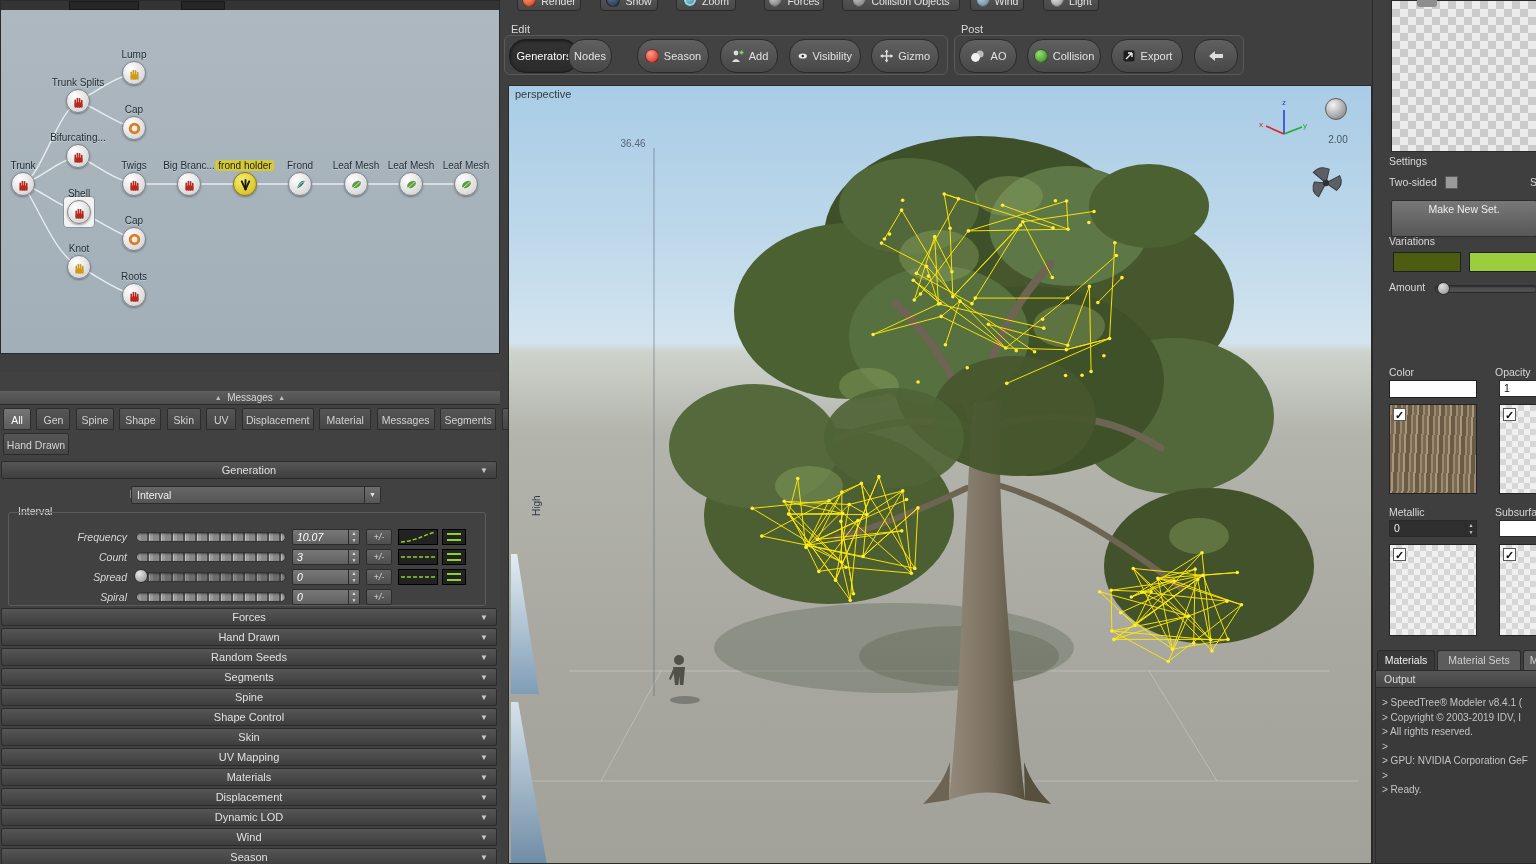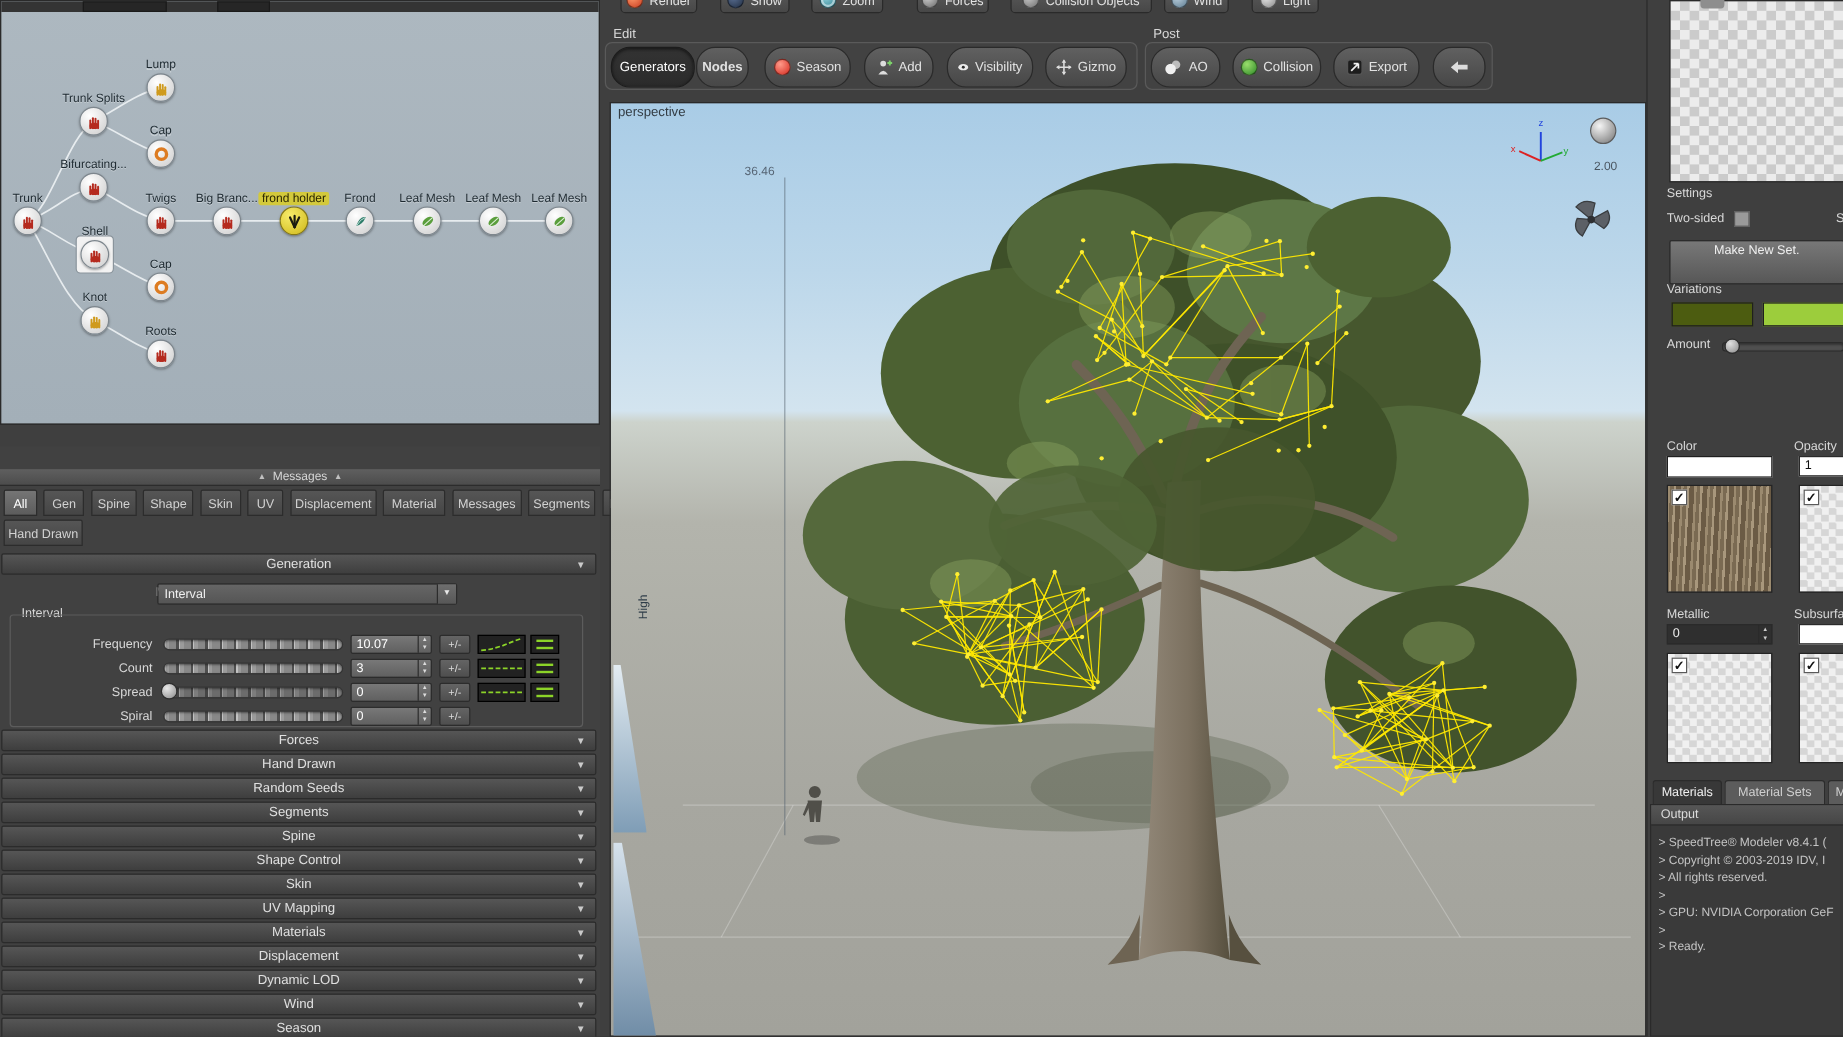--- a/index.html
+++ b/index.html
@@ -44,21 +44,21 @@
     background:linear-gradient(#565656,#3e3e3e); border:1px solid #2b2b2b; border-radius:2px;
     color:#e0e0e0; font-size:11px; text-align:center; line-height:17px; }
   .sec-tri { position:absolute; right:8px; top:0; font-size:8px; color:#cacaca; line-height:17px; }
   #mode-row { position:absolute; left:0; top:114px; width:100%; height:18px; }
   .plabel { position:absolute; text-align:right; font-size:10.5px; color:#d8d8d8; }
   #mode-dd { position:absolute; left:131px; top:0; width:250px; height:18px; background:linear-gradient(#666,#555);
     border:1px solid #2c2c2c; border-radius:2px; color:#f0f0f0; font-size:10.5px; line-height:16px; padding-left:5px; }
   #mode-dd .dd-arrow { position:absolute; right:0; top:0; width:16px; height:16px; border-left:1px solid #2c2c2c;
     background:linear-gradient(#6e6e6e,#575757); text-align:center; font-size:7px; color:#e8e8e8; line-height:16px; }
   #interval-group { position:absolute; left:8px; top:140px; width:478px; height:94px;
-    border:1px solid #5c5c5c; border-radius:3px; overflow:hidden; }
+    border:1px solid #5c5c5c; border-radius:3px; overflow:hidden;font-style:italic; }
   #interval-legend { position:absolute; left:14px; top:133px; font-size:10.5px; color:#d8d8d8; background:#414141; padding:0 4px; }
   .prow { position:absolute; left:0; width:478px; height:16px; }
   .prow .plabel { left:0; top:2px; width:118px; }
   .seg-track { position:absolute; left:127px; top:3px; width:150px; height:10px; border-radius:5px; border:1px solid #343434;
     background:repeating-linear-gradient(90deg,#c2c2c2 0 1px,#9b9b9b 1px 4px,#888 4px 10px,#4f4f4f 10px 12px);
     box-shadow:inset 0 1px 2px rgba(0,0,0,.5); }
   .seg-track.dim { background:repeating-linear-gradient(90deg,#9a9a9a 0 1px,#7d7d7d 1px 4px,#6c6c6c 4px 10px,#454545 10px 12px); }
   .knob { position:absolute; left:125px; top:0; width:14px; height:14px; border-radius:50%;
     background:radial-gradient(circle at 35% 30%,#e8e8e8,#8a8a8a); border:1px solid #2e2e2e; }
   .valbox { position:absolute; left:283px; top:0; width:68px; height:16px; background:linear-gradient(#787878,#606060);
@@ -506,21 +506,21 @@
       </div>
 
     <span class="tb-label" style="left:11px;top:23px;">Edit</span>
     <span class="tb-label" style="left:461px;top:23px;">Post</span>
     <div class="tb-frame" style="left:4px;top:35px;width:444px;height:40px;"></div>
     <div class="tb-frame" style="left:454px;top:35px;width:290px;height:40px;"></div>
 
     <div class="tbtn pressed" style="left:9px;top:39px;width:70px;">
         <span>Generators</span>
       </div>
-    <div class="tbtn" style="left:80px;top:39px;width:44px;font-weight:bold;">
+    <div class="tbtn" style="left:68px;top:39px;width:44px;">
         <span>Nodes</span>
       </div>
     <div class="tbtn" style="left:137px;top:39px;width:72px;">
         <span class="ball" style="background:radial-gradient(circle at 35% 30%,#ff9a8a,#d42a1e);"></span>
         <span>Season</span>
       </div>
     <div class="tbtn" style="left:220px;top:39px;width:58px;">
         <svg width="14" height="14" viewBox="0 0 14 14">
           <circle cx="6" cy="4" r="2.4" fill="#ddd"></circle>
           <path d="M2 13 q4-6 8 0 z" fill="#ddd"></path>

